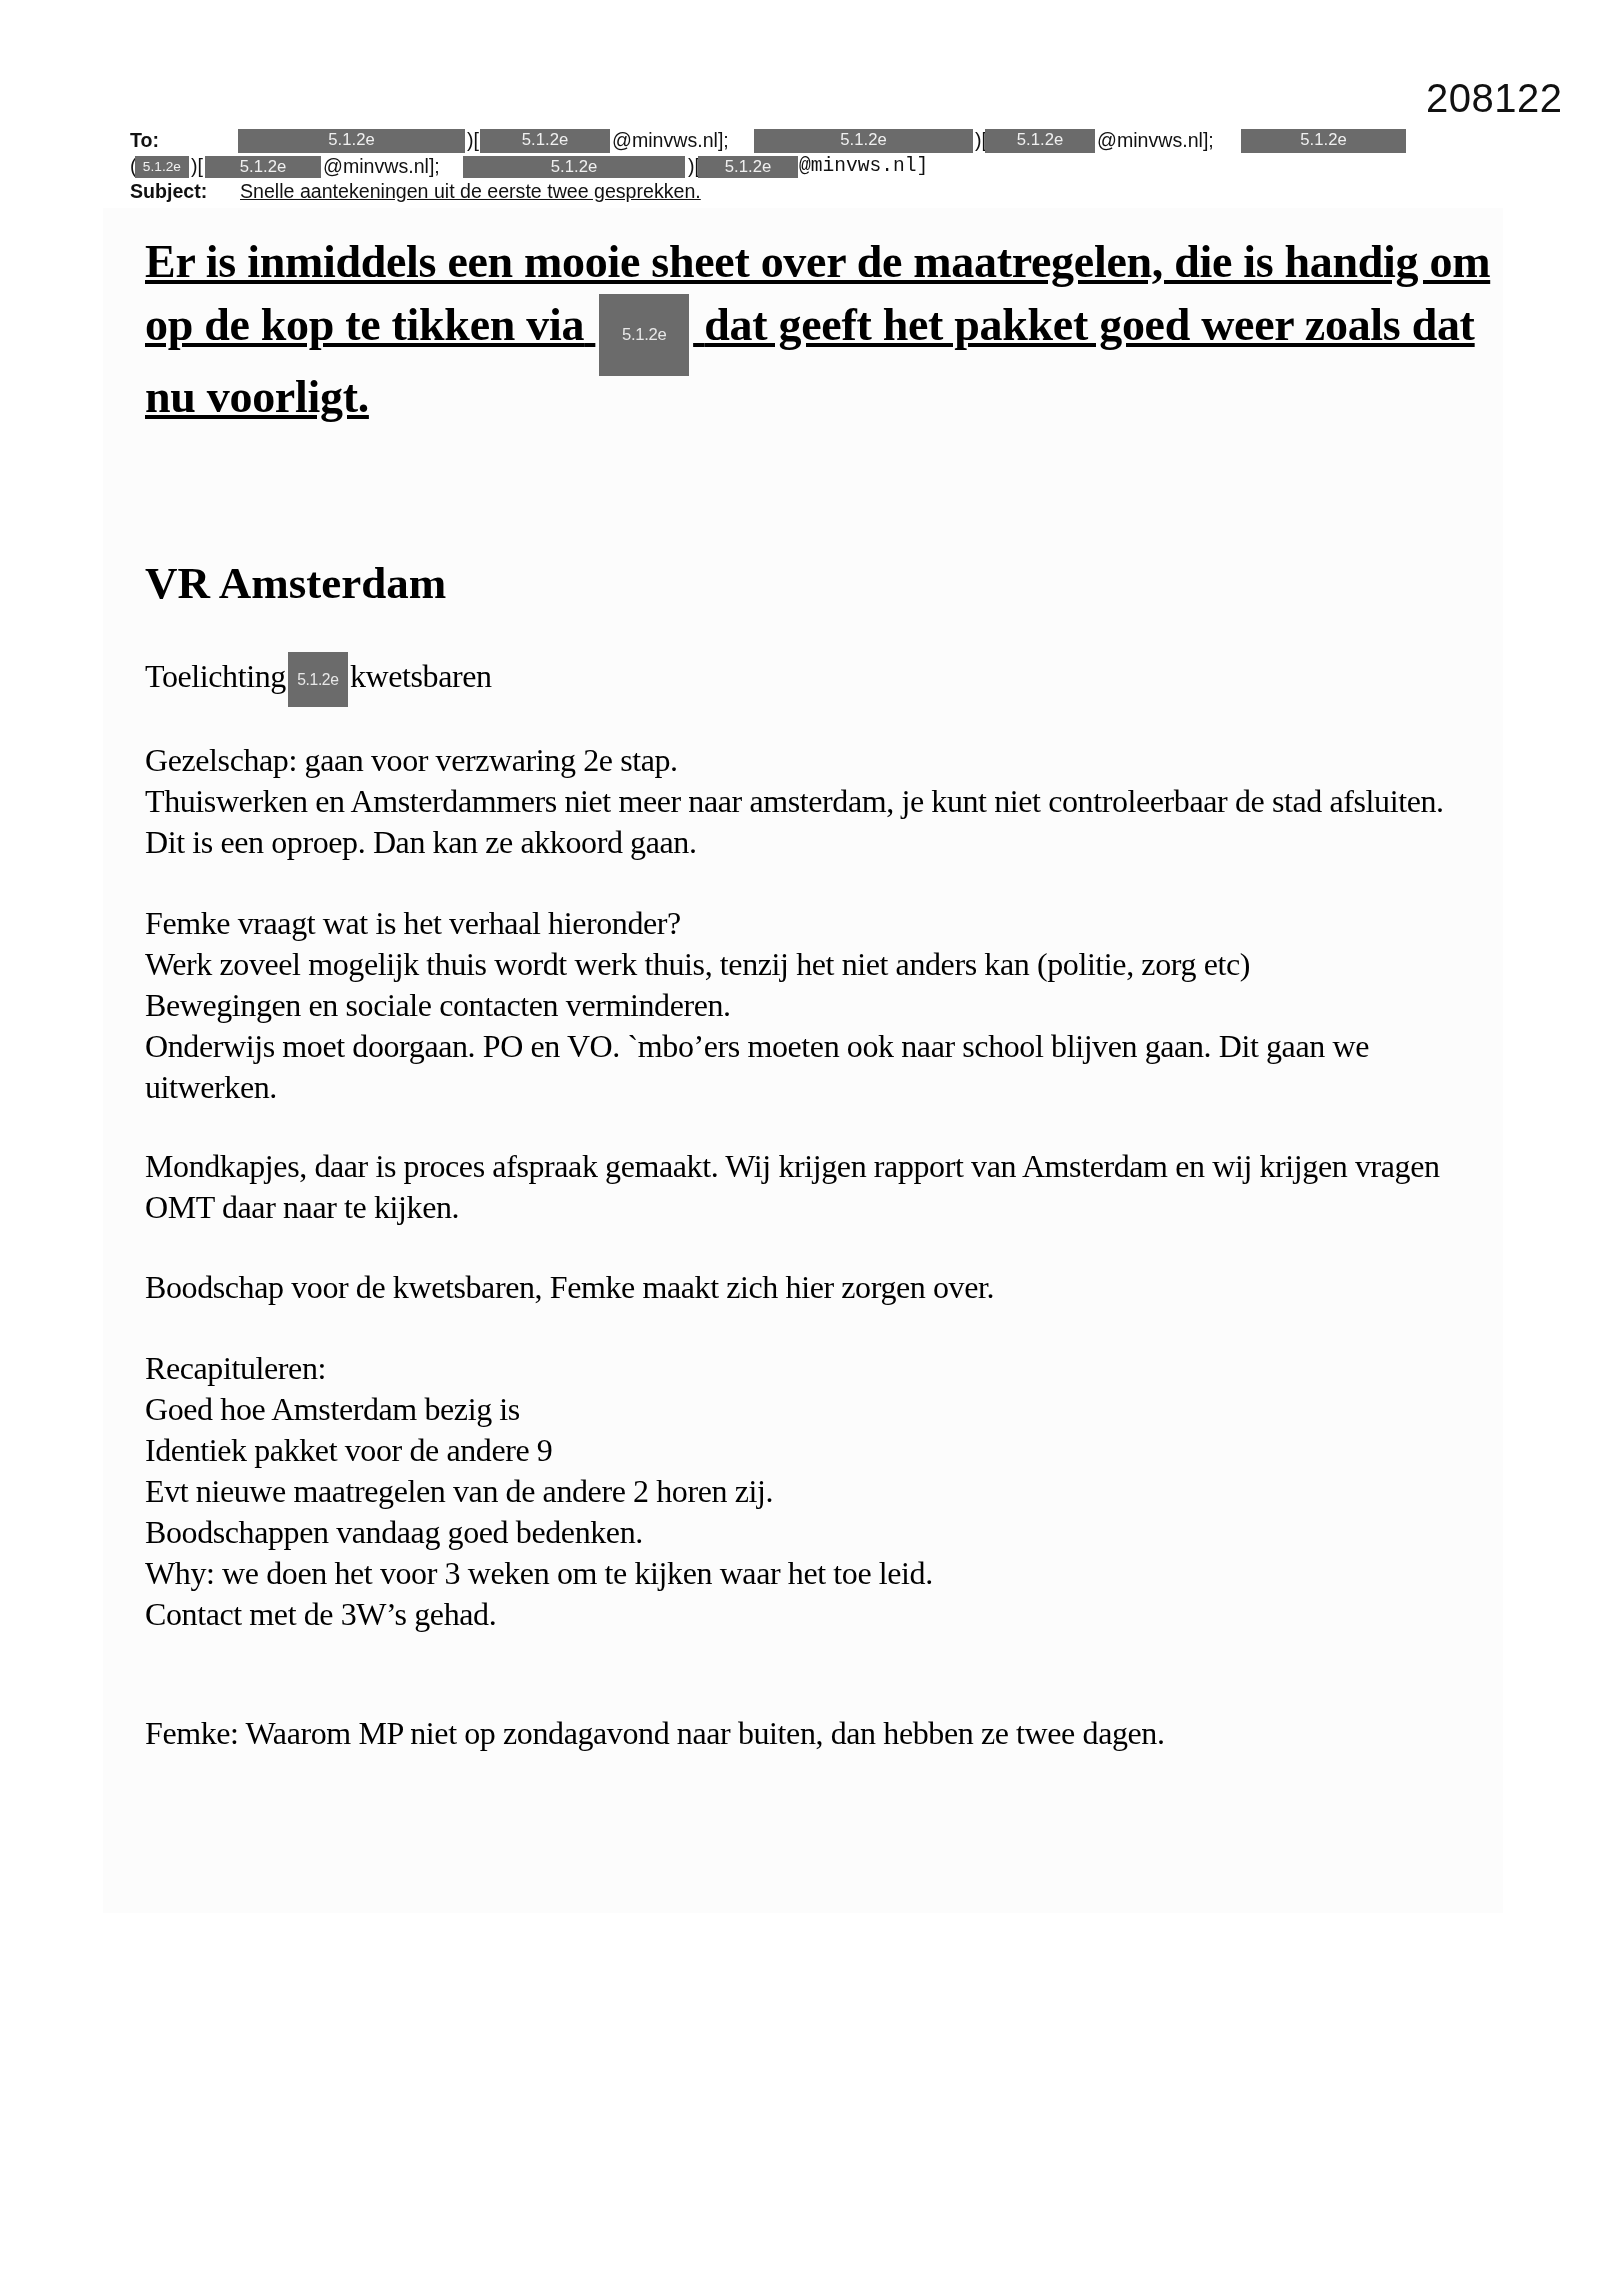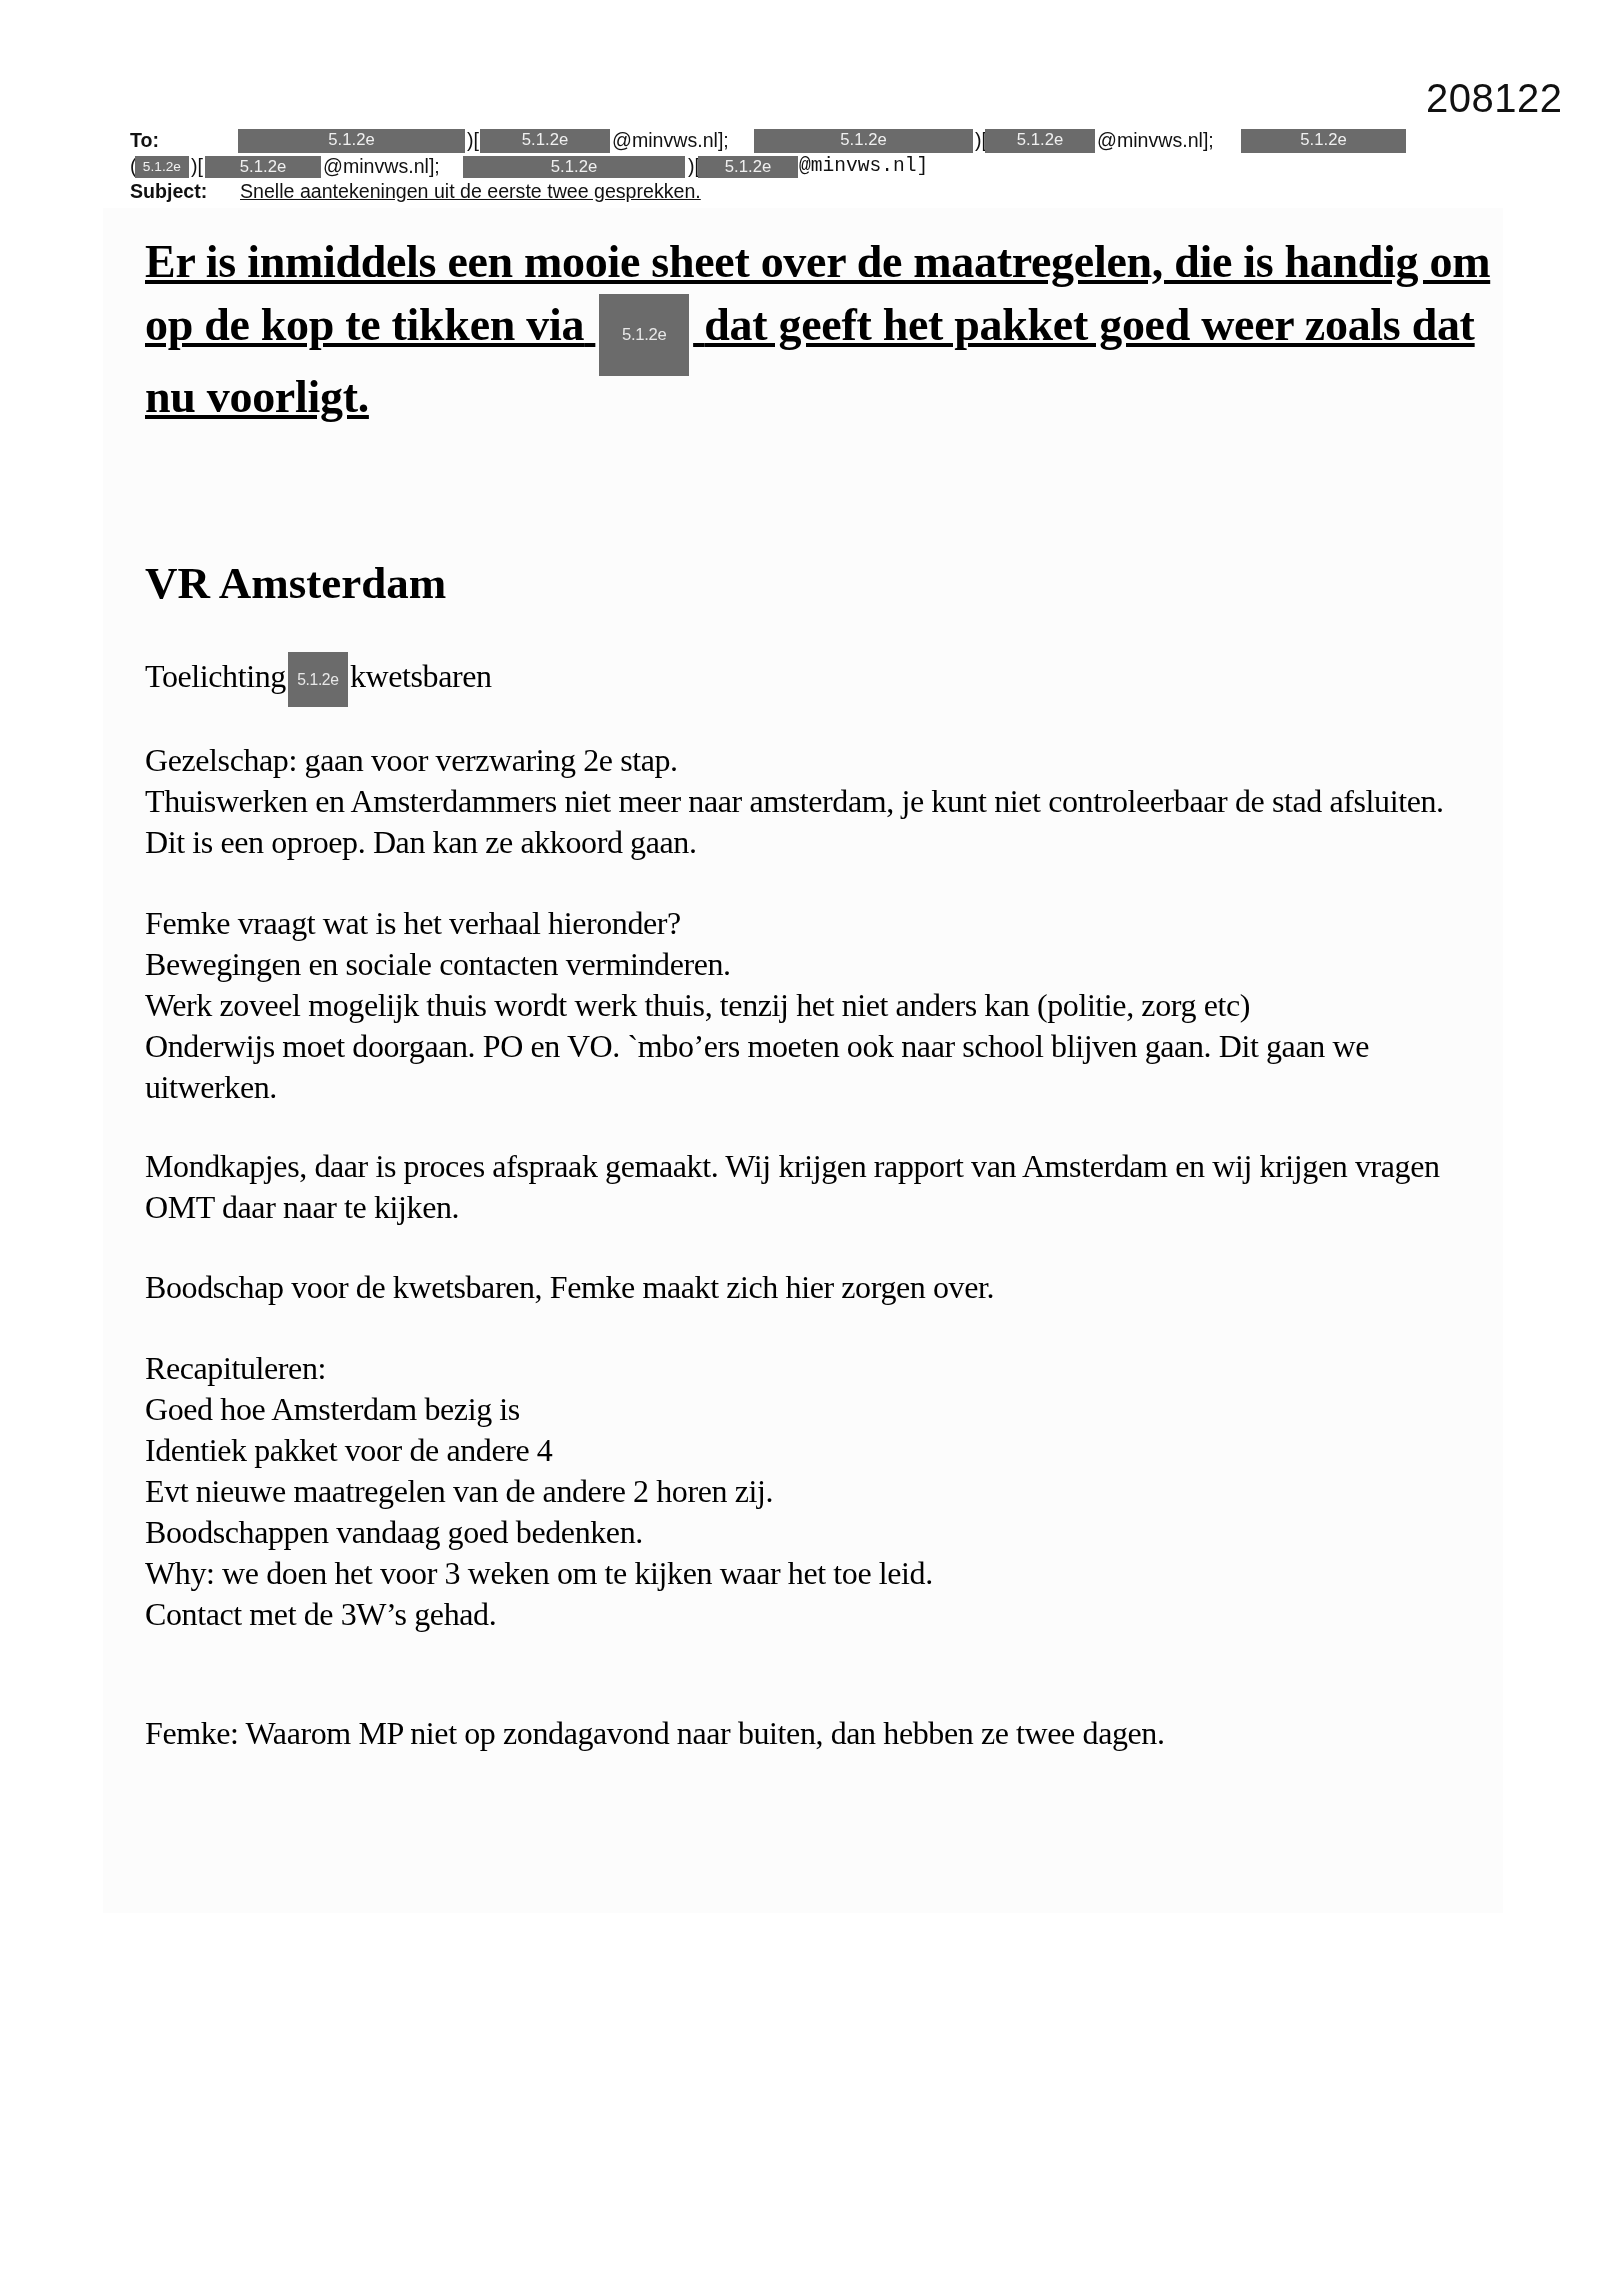--- a/index.html
+++ b/index.html
@@ -97,37 +97,37 @@
   <span>Toelichting</span><span class="inline-red">5.1.2e</span><span>kwetsbaren</span>
 </div>
 
 <div class="body-text" style="top:740px;">
   <p>Gezelschap: gaan voor verzwaring 2e stap.</p>
   <p>Thuiswerken en Amsterdammers niet meer naar amsterdam, je kunt niet controleerbaar de stad afsluiten. Dit is een oproep. Dan kan ze akkoord gaan.</p>
 </div>
 
 <div class="body-text" style="top:903px;">
   <p>Femke vraagt wat is het verhaal hieronder?</p>
+  <p>Werk zoveel mogelijk thuis wordt werk thuis, tenzij het niet anders kan (politie, zorg etc)</p>
   <p>Bewegingen en sociale contacten verminderen.</p>
-  <p>Werk zoveel mogelijk thuis wordt werk thuis, tenzij het niet anders kan (politie, zorg etc)</p>
   <p>Onderwijs moet doorgaan. PO en VO. `mbo’ers moeten ook naar school blijven gaan. Dit gaan we uitwerken.</p>
 </div>
 
 <div class="body-text" style="top:1146px;">
   <p>Mondkapjes, daar is proces afspraak gemaakt. Wij krijgen rapport van Amsterdam en wij krijgen vragen OMT daar naar te kijken.</p>
 </div>
 
 <div class="body-text" style="top:1267px;">
   <p>Boodschap voor de kwetsbaren, Femke maakt zich hier zorgen over.</p>
 </div>
 
 <div class="body-text" style="top:1348px;">
   <p>Recapituleren:</p>
   <p>Goed hoe Amsterdam bezig is</p>
-  <p>Identiek pakket voor de andere 4</p>
+  <p>Identiek pakket voor de andere 9</p>
   <p>Evt nieuwe maatregelen van de andere 2 horen zij.</p>
   <p>Boodschappen vandaag goed bedenken.</p>
   <p>Why: we doen het voor 3 weken om te kijken waar het toe leid.</p>
   <p>Contact met de 3W’s gehad.</p>
 </div>
 
 <div class="body-text" style="top:1713px;">
   <p>Femke: Waarom MP niet op zondagavond naar buiten, dan hebben ze twee dagen.</p>
 </div>
 

